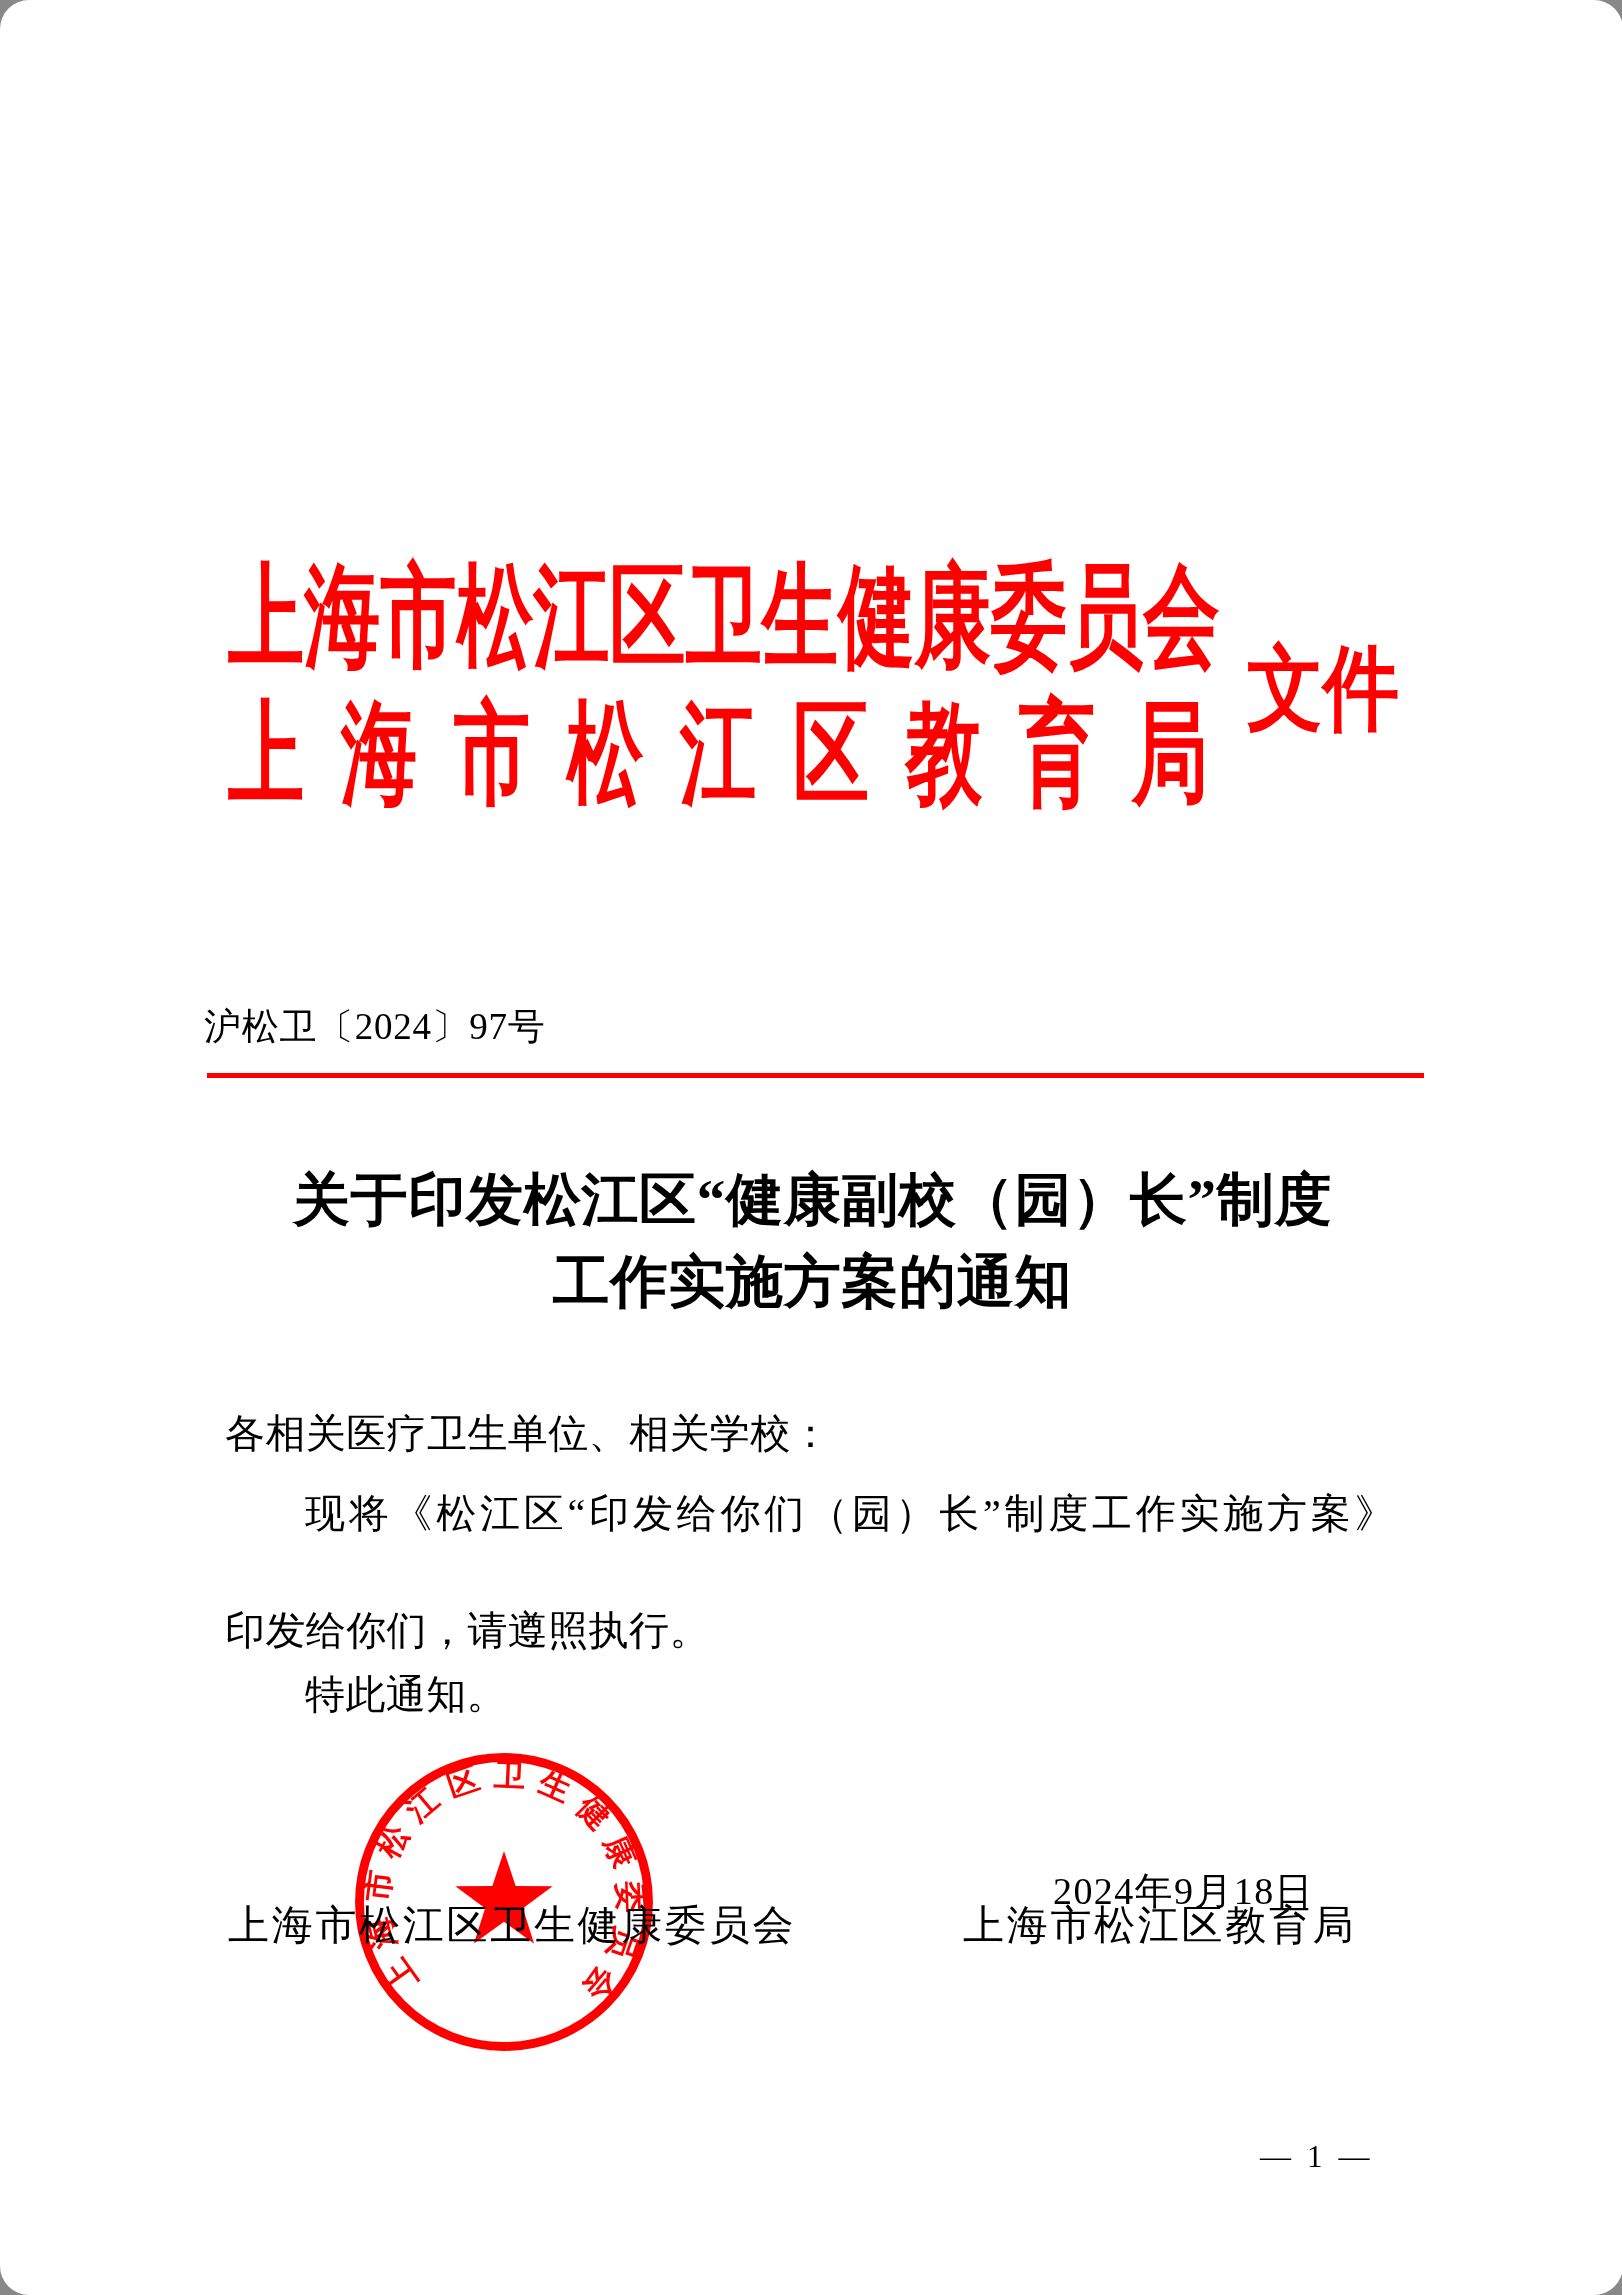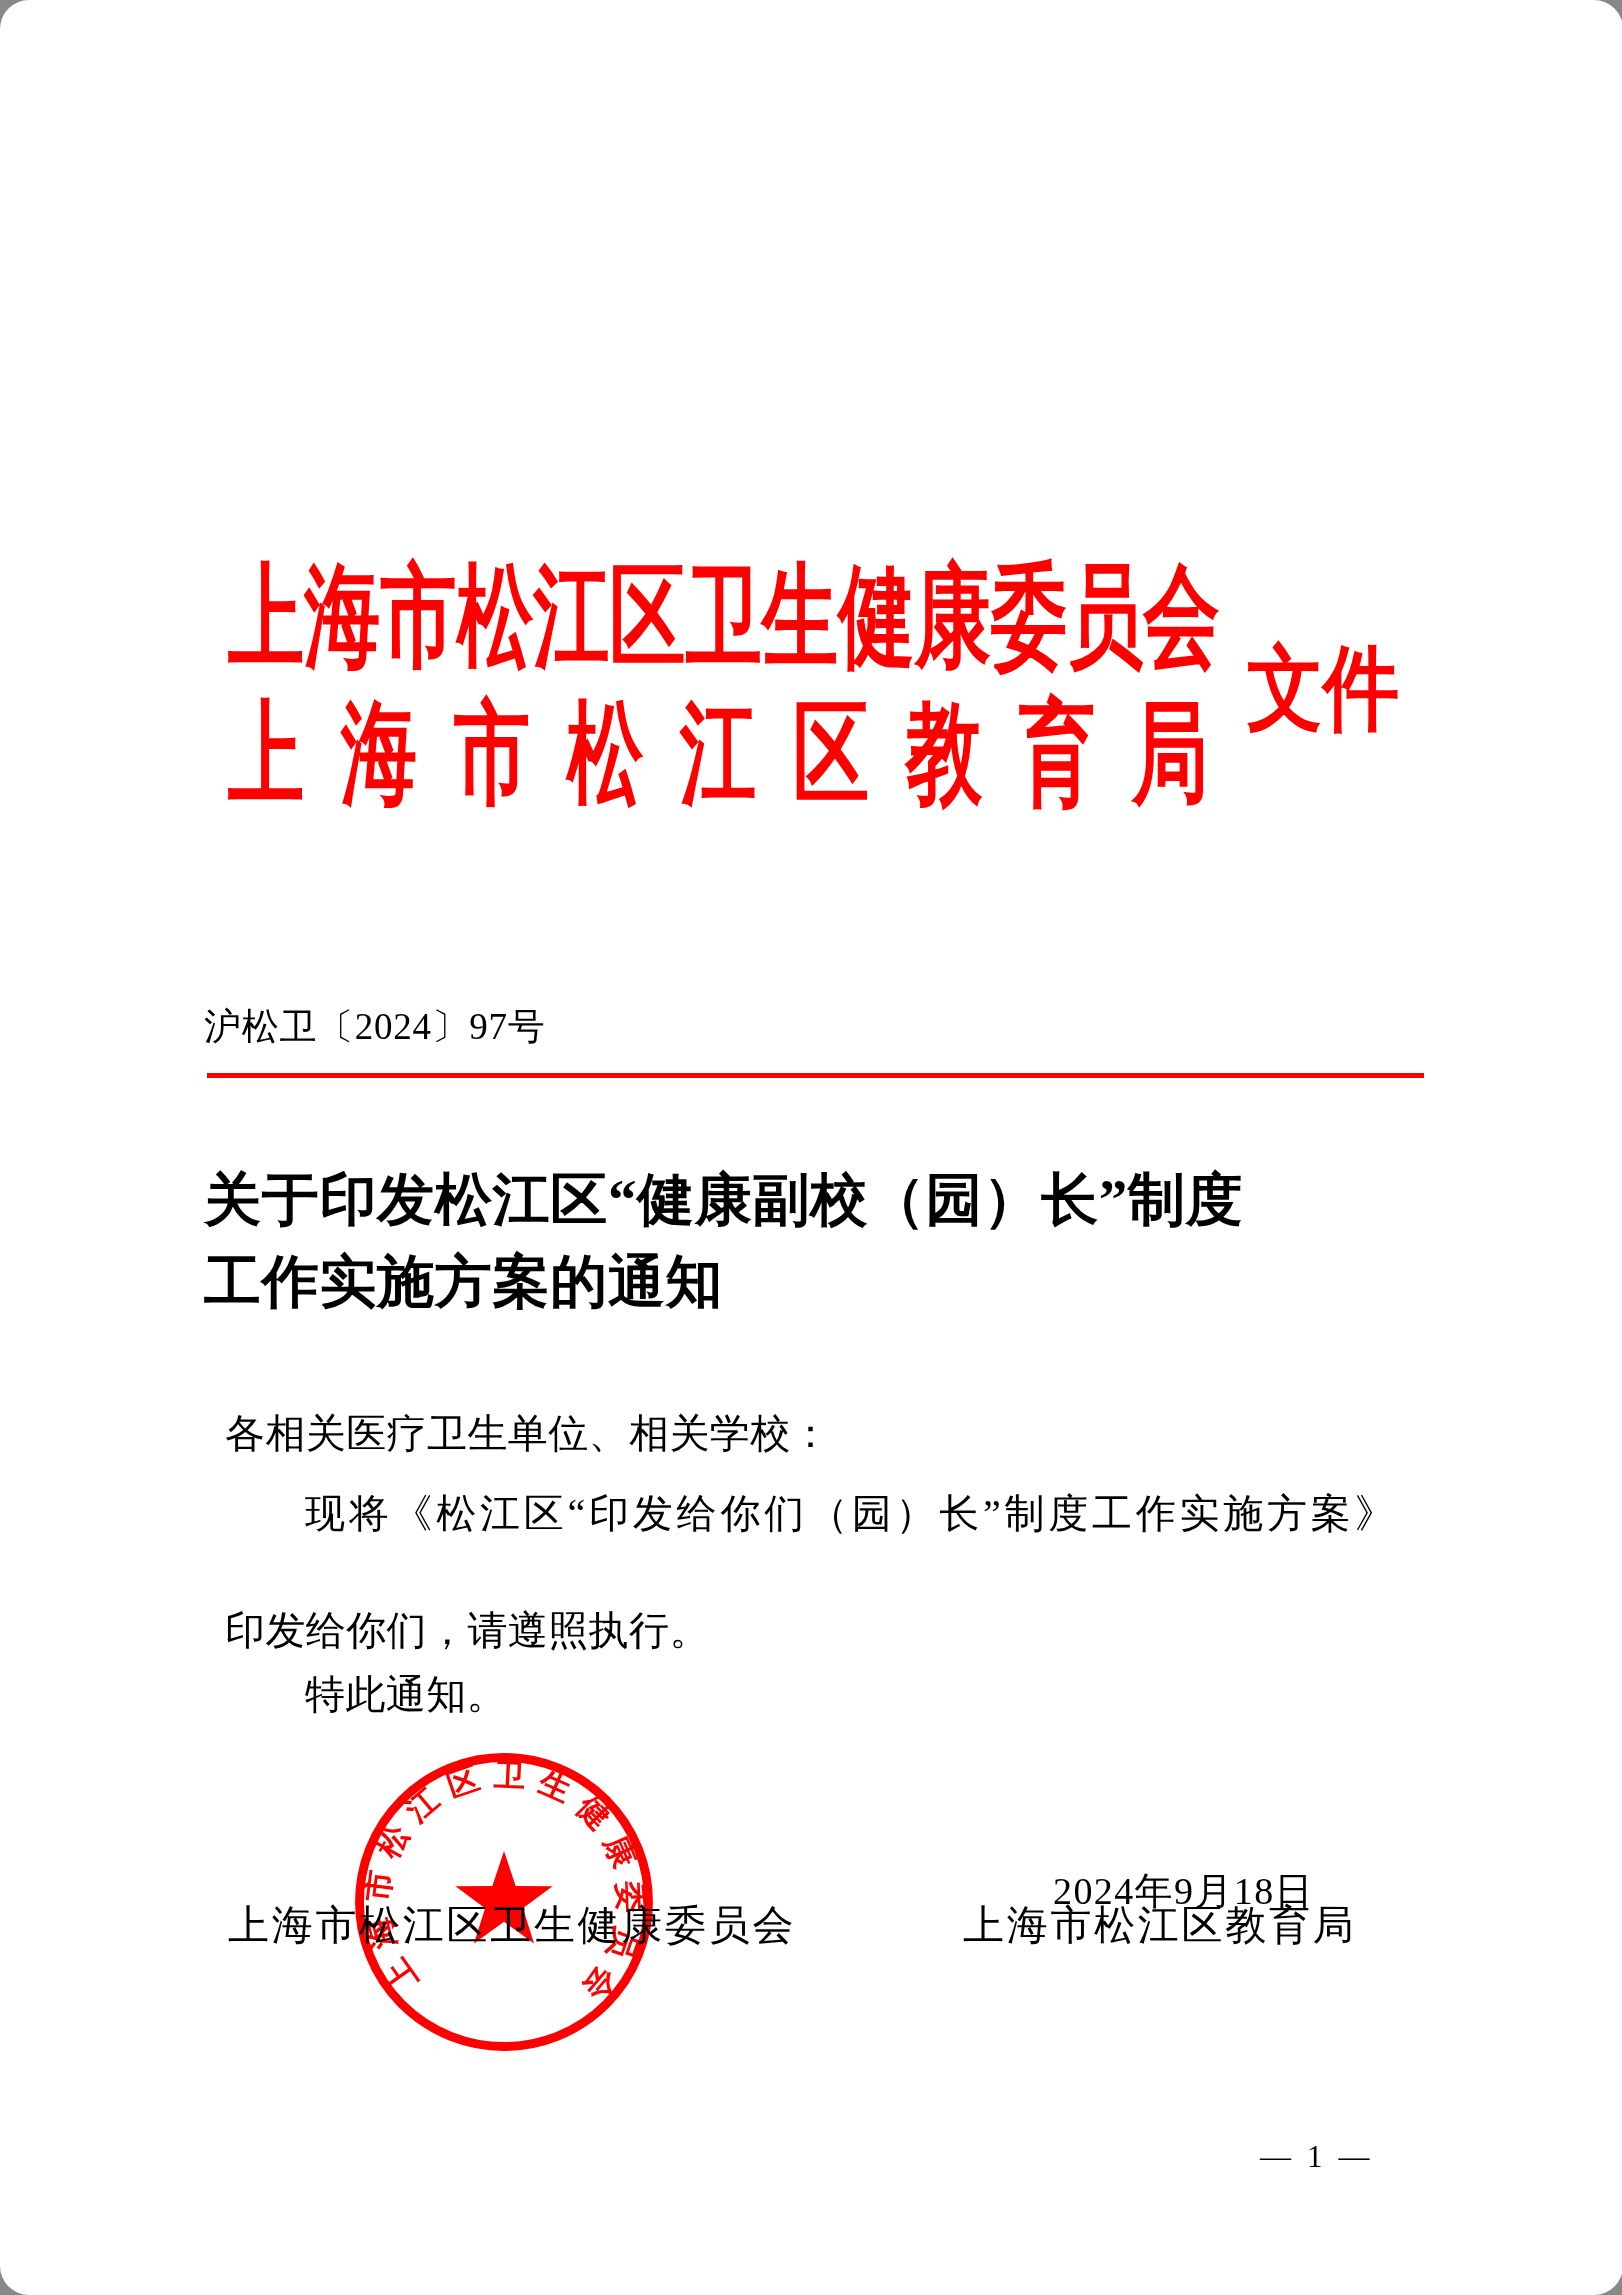--- a/index.html
+++ b/index.html
@@ -47,21 +47,21 @@
     margin-top:6px;
   }
   .red-line{
     left:207px;top:1073px;width:1217px;height:4.8px;
     background:var(--red);
   }
 
   
   .title{
     left:204px;top:1159px;width:1217px;
-    font-weight:bold;
+    text-align:center;font-weight:bold;
     font-size:57px;line-height:82px;
     letter-spacing:0.7px;
   }
 
   
   .body-line{
     font-size:40px;line-height:1.15;letter-spacing:0.4px;
     white-space:nowrap;
   }
   .bl1{left:225px;top:1411px;}

